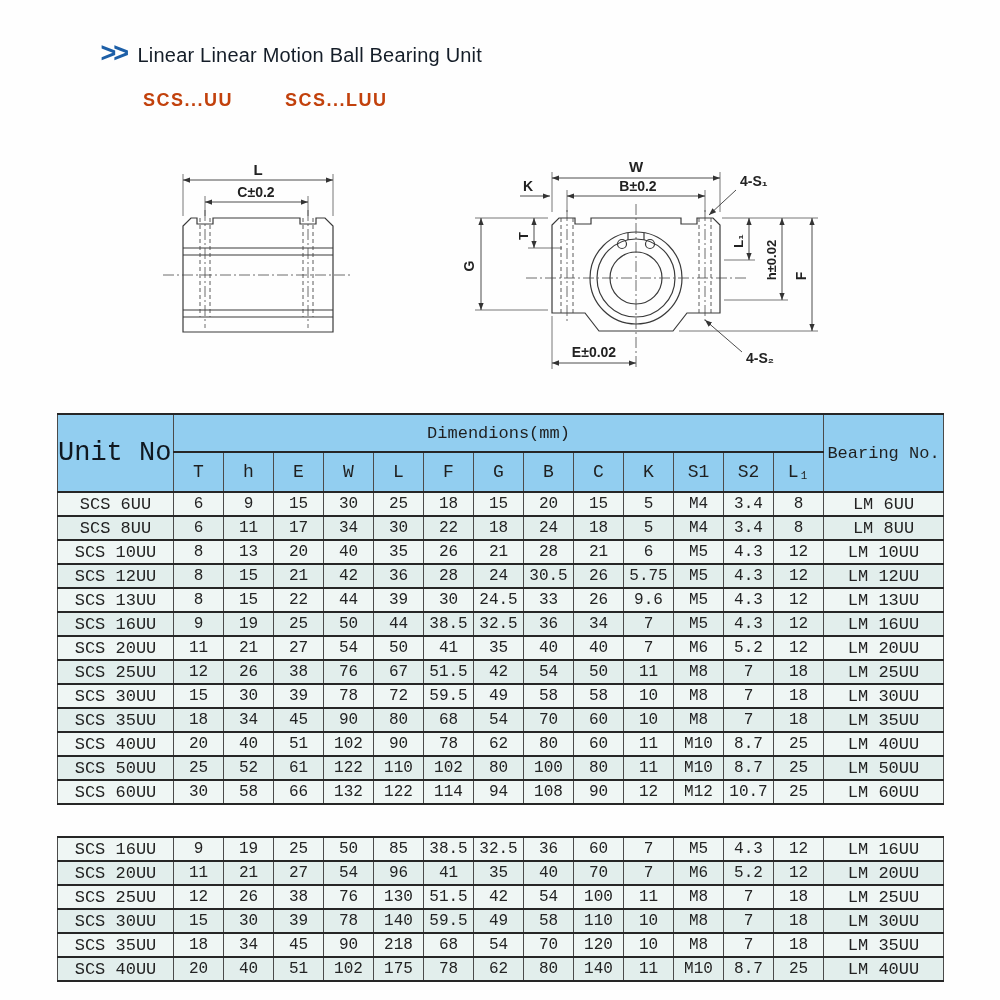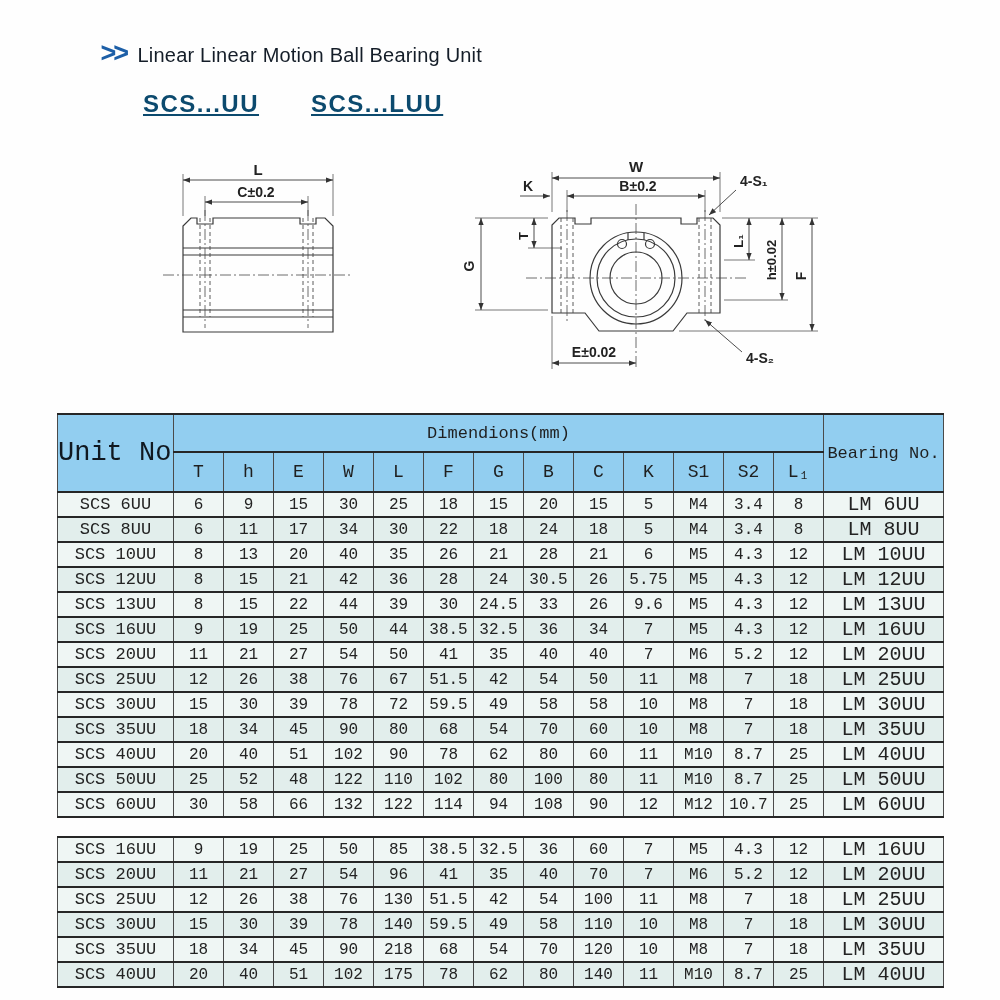--- a/index.html
+++ b/index.html
@@ -5,21 +5,21 @@
   html,body{margin:0;padding:0;background:#fff;}
   .page{
     position:relative;width:1000px;height:1000px;background:#fefefe;
     font-family:"Liberation Sans", sans-serif;color:#1f1f1f;overflow:hidden;
   }
   
   .title-row{position:absolute;left:100px;top:38px;display:flex;align-items:baseline;gap:12px;}
   .title-arrows{font-size:27px;font-weight:900;font-style:italic;color:#1d5fa7;letter-spacing:-3px;}
   .page-title{font-size:20px;font-weight:normal;color:#141d28;margin:0;letter-spacing:0.2px;}
   .subtitle-row{position:absolute;left:143px;top:90px;display:flex;gap:52px;}
-  .model-code{font-size:24px;font-weight:bold;color:#0c4a6e;letter-spacing:1.5px;text-decoration:underline;}
+  .model-code{font-size:18px;font-weight:bold;color:#c2410c;letter-spacing:1.5px;}
   
   .diag{position:absolute;}
   .diag text{font-weight:bold;fill:#222;}
   
   .spec-table{
     position:absolute;left:57px;border-collapse:collapse;table-layout:fixed;width:886px;
     font-size:16px;
     font-family:Liberation Mono, monospace;
   }
   .spec-table th,.spec-table td{
@@ -29,21 +29,21 @@
   }
   .spec-table thead th{background:#92cef0;font-weight:normal;}
   .th-unit{font-size:27px;color:#101820;}
   .th-group{font-size:17px;height:36px;}
   .th-dim{font-size:18px;height:38px;}
   .th-bearing{font-size:17px;}
   .spec-table tbody td{height:22px;color:#232323;}
   .spec-table tbody tr:nth-child(odd) td{background:#eff6f4;}
   .spec-table tbody tr:nth-child(even) td{background:#e2eeec;}
   .unit-cell{font-size:17px;margin-top:19px;}
-  .bearing-cell{white-space:pre;font-size:20px;}
+  .bearing-cell{white-space:pre;font-size:17px;}
   #table-uu{top:413px;}
   #table-luu{top:836px;}
 </style>
 </head>
 <body>
 
 <div class="page">
 
   <div class="title-row">
     <span class="title-arrows">&gt;&gt;</span>
@@ -378,21 +378,21 @@
           <td>11</td>
           <td>M10</td>
           <td>8.7</td>
           <td>25</td>
           <td class="bearing-cell">LM 40UU</td>
         </tr>
         <tr>
           <td class="unit-cell">SCS 50UU</td>
           <td>25</td>
           <td>52</td>
-          <td>48</td>
+          <td>61</td>
           <td>122</td>
           <td>110</td>
           <td>102</td>
           <td>80</td>
           <td>100</td>
           <td>80</td>
           <td>11</td>
           <td>M10</td>
           <td>8.7</td>
           <td>25</td>

